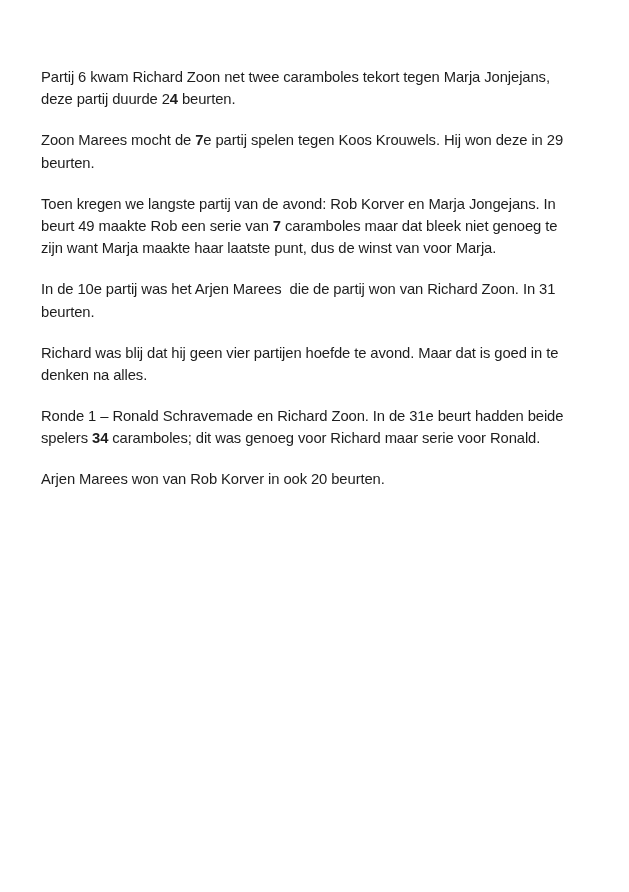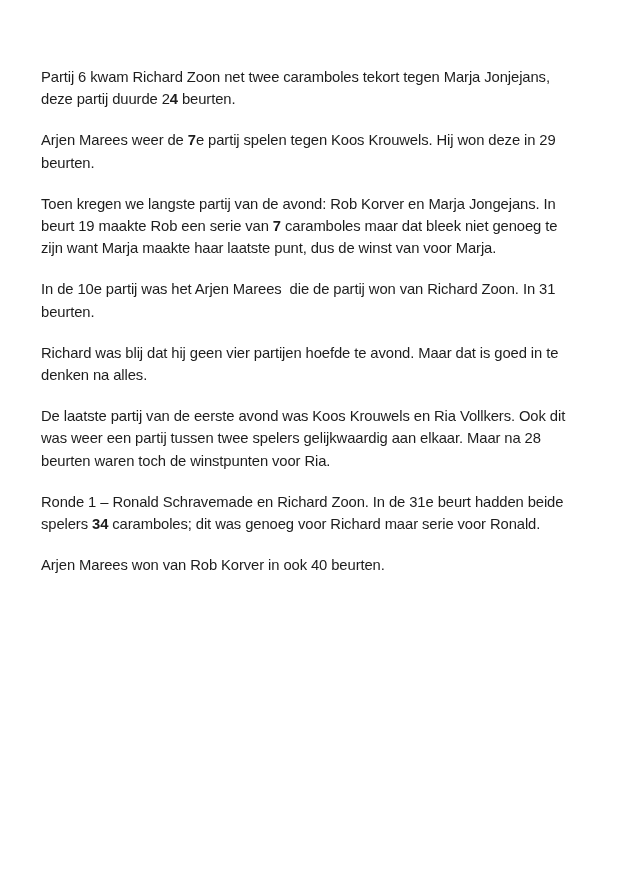--- a/index.html
+++ b/index.html
@@ -33,29 +33,26 @@
     font-weight: 700;
   }
 </style>
 </head>
 <body>
 
 <div class="page">
   <div>
       <p class="para"><span class="">Partij 6 kwam Richard Zoon net twee caramboles tekort tegen Marja Jonjejans,
 deze partij duurde 2</span><span class="bold">4</span><span class=""> beurten.</span></p>
-      <p class="para"><span class="">Arjen Marees weer de </span><span class="bold">7</span><span class="">e partij spelen tegen Koos Krouwels. Hij won deze in 29
+      <p class="para"><span class="">Zoon Marees mocht de </span><span class="bold">7</span><span class="">e partij spelen tegen Koos Krouwels. Hij won deze in 29
 beurten.</span></p>
       <p class="para"><span class="">Toen kregen we langste partij van de avond: Rob Korver en Marja Jongejans. In
-beurt 19 maakte Rob een serie van </span><span class="bold">7</span><span class=""> caramboles maar dat bleek niet genoeg te
+beurt 49 maakte Rob een serie van </span><span class="bold">7</span><span class=""> caramboles maar dat bleek niet genoeg te
 zijn want Marja maakte haar laatste punt, dus de winst van voor Marja.</span></p>
       <p class="para"><span class="">In de 10e partij was het Arjen Marees  die de partij won van Richard Zoon. In 31
 beurten.</span></p>
       <p class="para"><span class="">Richard was blij dat hij geen vier partijen hoefde te avond. Maar dat is goed in te
 denken na alles.</span></p>
-      <p class="para"><span class="">De laatste partij van de eerste avond was Koos Krouwels en Ria Vollkers. Ook dit
-was weer een partij tussen twee spelers gelijkwaardig aan elkaar. Maar na 28
-beurten waren toch de winstpunten voor Ria.</span></p>
       <p class="para"><span class="">Ronde 1 – Ronald Schravemade en Richard Zoon. In de 31e beurt hadden beide
 spelers </span><span class="bold">34</span><span class=""> caramboles; dit was genoeg voor Richard maar serie voor Ronald.</span></p>
-      <p class="para"><span class="">Arjen Marees won van Rob Korver in ook 40 beurten.</span></p>
+      <p class="para"><span class="">Arjen Marees won van Rob Korver in ook 20 beurten.</span></p>
     </div>
 </div>
 
 </body></html>

